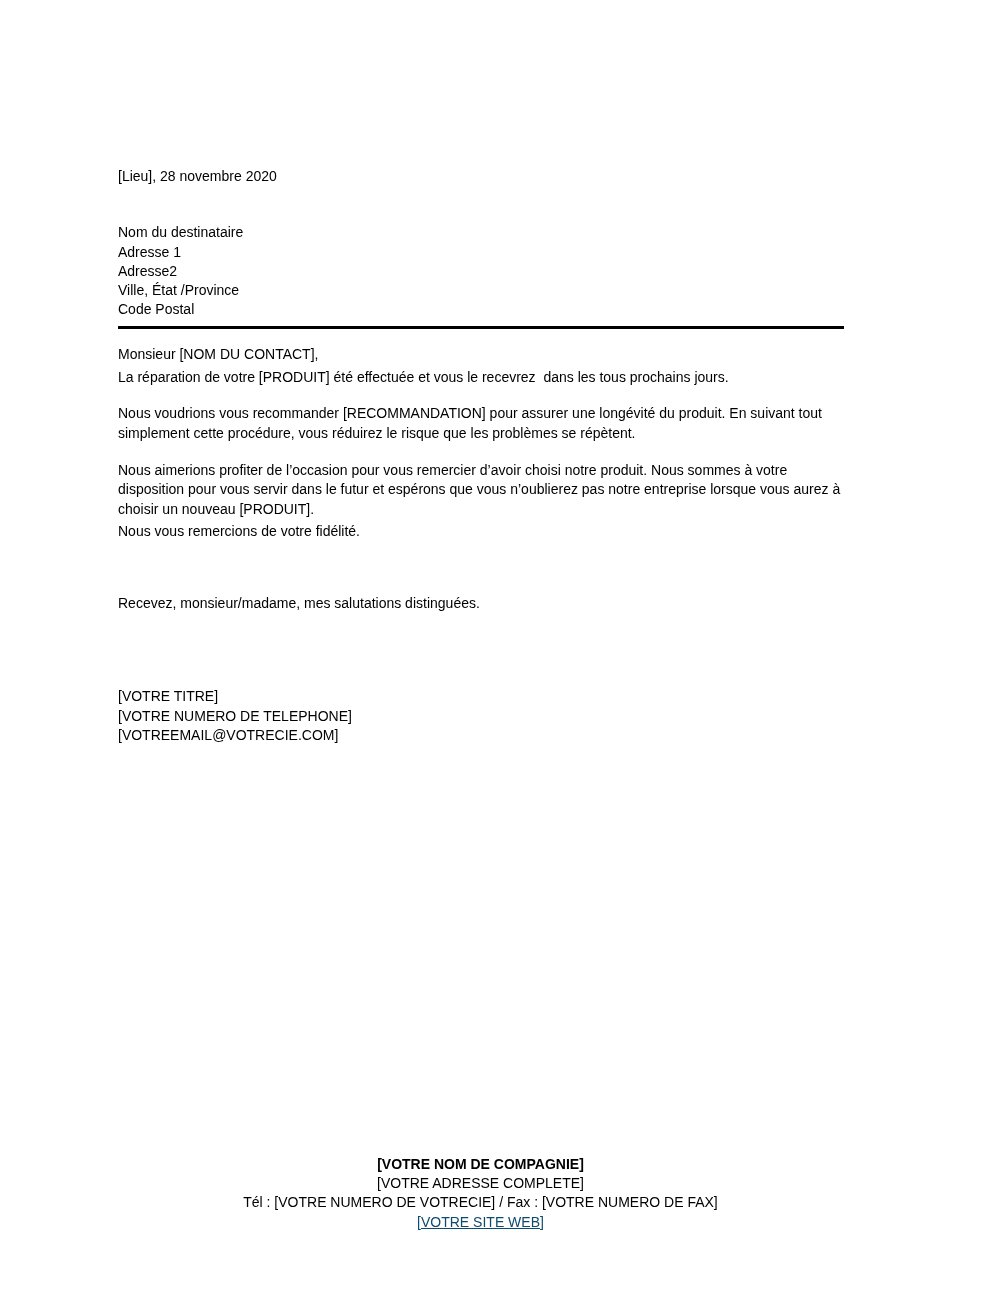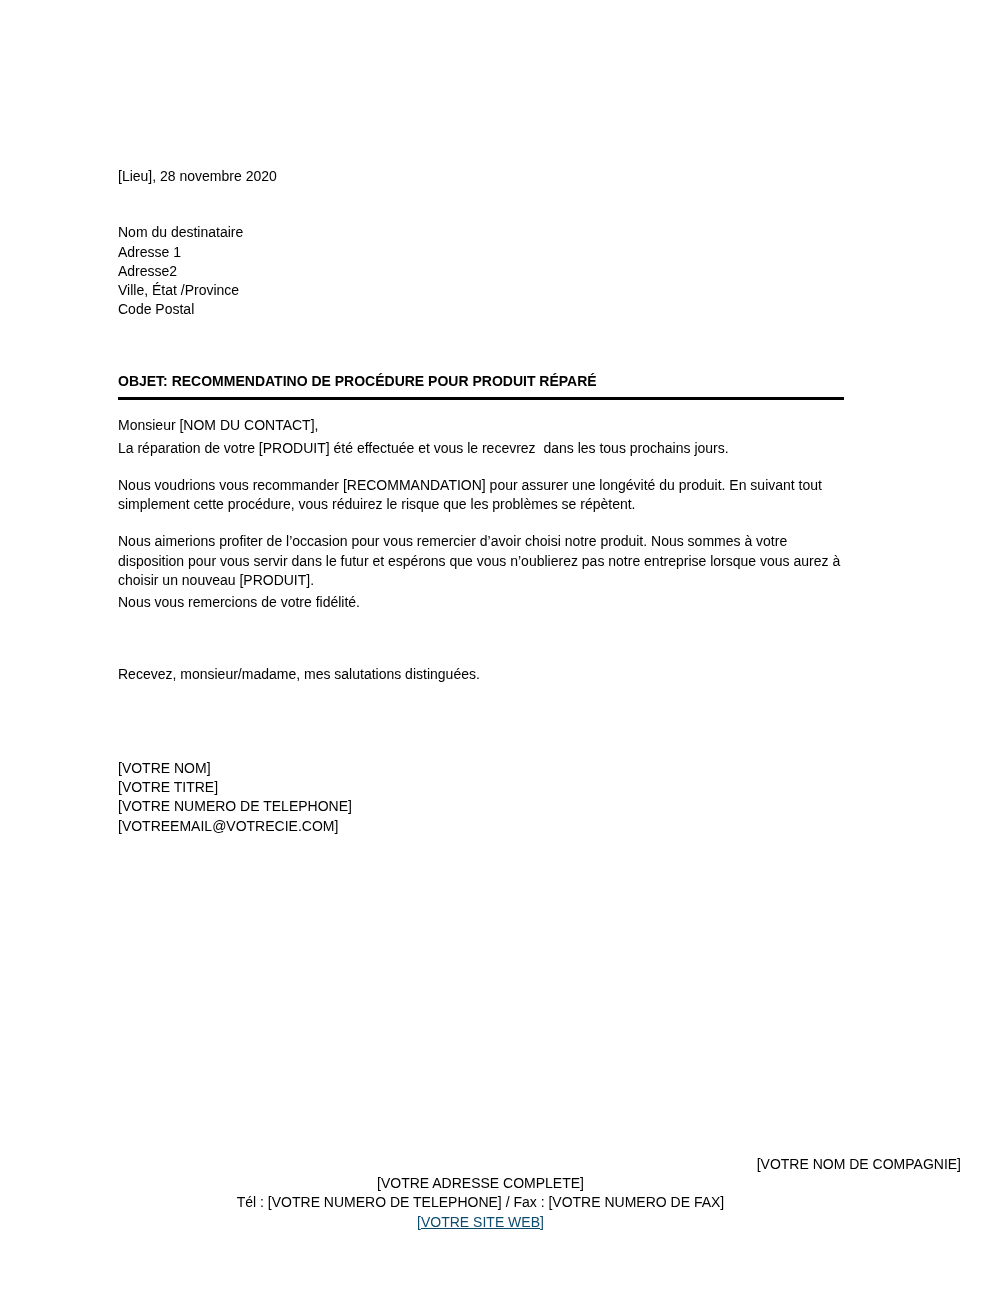--- a/index.html
+++ b/index.html
@@ -41,21 +41,21 @@
   .para-4 { margin-top: 3px; }
   .closing { margin-top: 53px; }
   .signature-block { margin-top: 74px; }
   .footer {
     position: absolute;
     left: 0;
     right: 0;
     bottom: 58px;
     text-align: center;
   }
-  .footer-company { font-weight: normal; text-align: right; }
+  .footer-company { font-weight: bold; }
   .footer-link {
     color: #0c4a6e;
     text-decoration: underline;
     cursor: pointer;
   }
 </style>
 </head>
 <body>
 
 <div class="page">
@@ -63,45 +63,43 @@
   <div class="block date-line">[Lieu], 28 novembre 2020</div>
 
   <div class="recipient-block">
     <div>Nom du destinataire</div>
     <div>Adresse 1</div>
     <div>Adresse2</div>
     <div>Ville, État /Province</div>
     <div>Code Postal</div>
   </div>
 
-  <div class="subject-line">OBJET: RECOMMENDATINO DE PROCÉDURE POUR PRODUIT RÉPARÉ</div>
 
   <div class="subject-rule"></div>
 
   <div class="salutation">Monsieur [NOM DU CONTACT],</div>
 
   <div class="para para-1">La réparation de votre [PRODUIT] été effectuée et vous le recevrez  dans les tous prochains jours.</div>
 
   <div class="para para-2">Nous voudrions vous recommander [RECOMMANDATION] pour assurer une longévité du produit. En suivant tout simplement cette procédure, vous réduirez le risque que les problèmes se répètent.</div>
 
   <div class="para para-3">Nous aimerions profiter de l’occasion pour vous remercier d’avoir choisi notre produit. Nous sommes à votre disposition pour vous servir dans le futur et espérons que vous n’oublierez pas notre entreprise lorsque vous aurez à choisir un nouveau [PRODUIT].</div>
 
   <div class="para para-4">Nous vous remercions de votre fidélité.</div>
 
   <div class="closing">Recevez, monsieur/madame, mes salutations distinguées.</div>
 
   <div class="signature-block">
-    <div>[VOTRE NOM]</div>
     <div>[VOTRE TITRE]</div>
     <div>[VOTRE NUMERO DE TELEPHONE]</div>
     <div>[VOTREEMAIL@VOTRECIE.COM]</div>
   </div>
 
   <div class="footer">
     <div class="footer-company">[VOTRE NOM DE COMPAGNIE]</div>
     <div>[VOTRE ADRESSE COMPLETE]</div>
-    <div>Tél : [VOTRE NUMERO DE TELEPHONE] / Fax : [VOTRE NUMERO DE FAX]</div>
+    <div>Tél : [VOTRE NUMERO DE VOTRECIE] / Fax : [VOTRE NUMERO DE FAX]</div>
     <div>
       <a class="footer-link">[VOTRE SITE WEB]</a>
     </div>
   </div>
 
 </div>
 
 </body></html>

